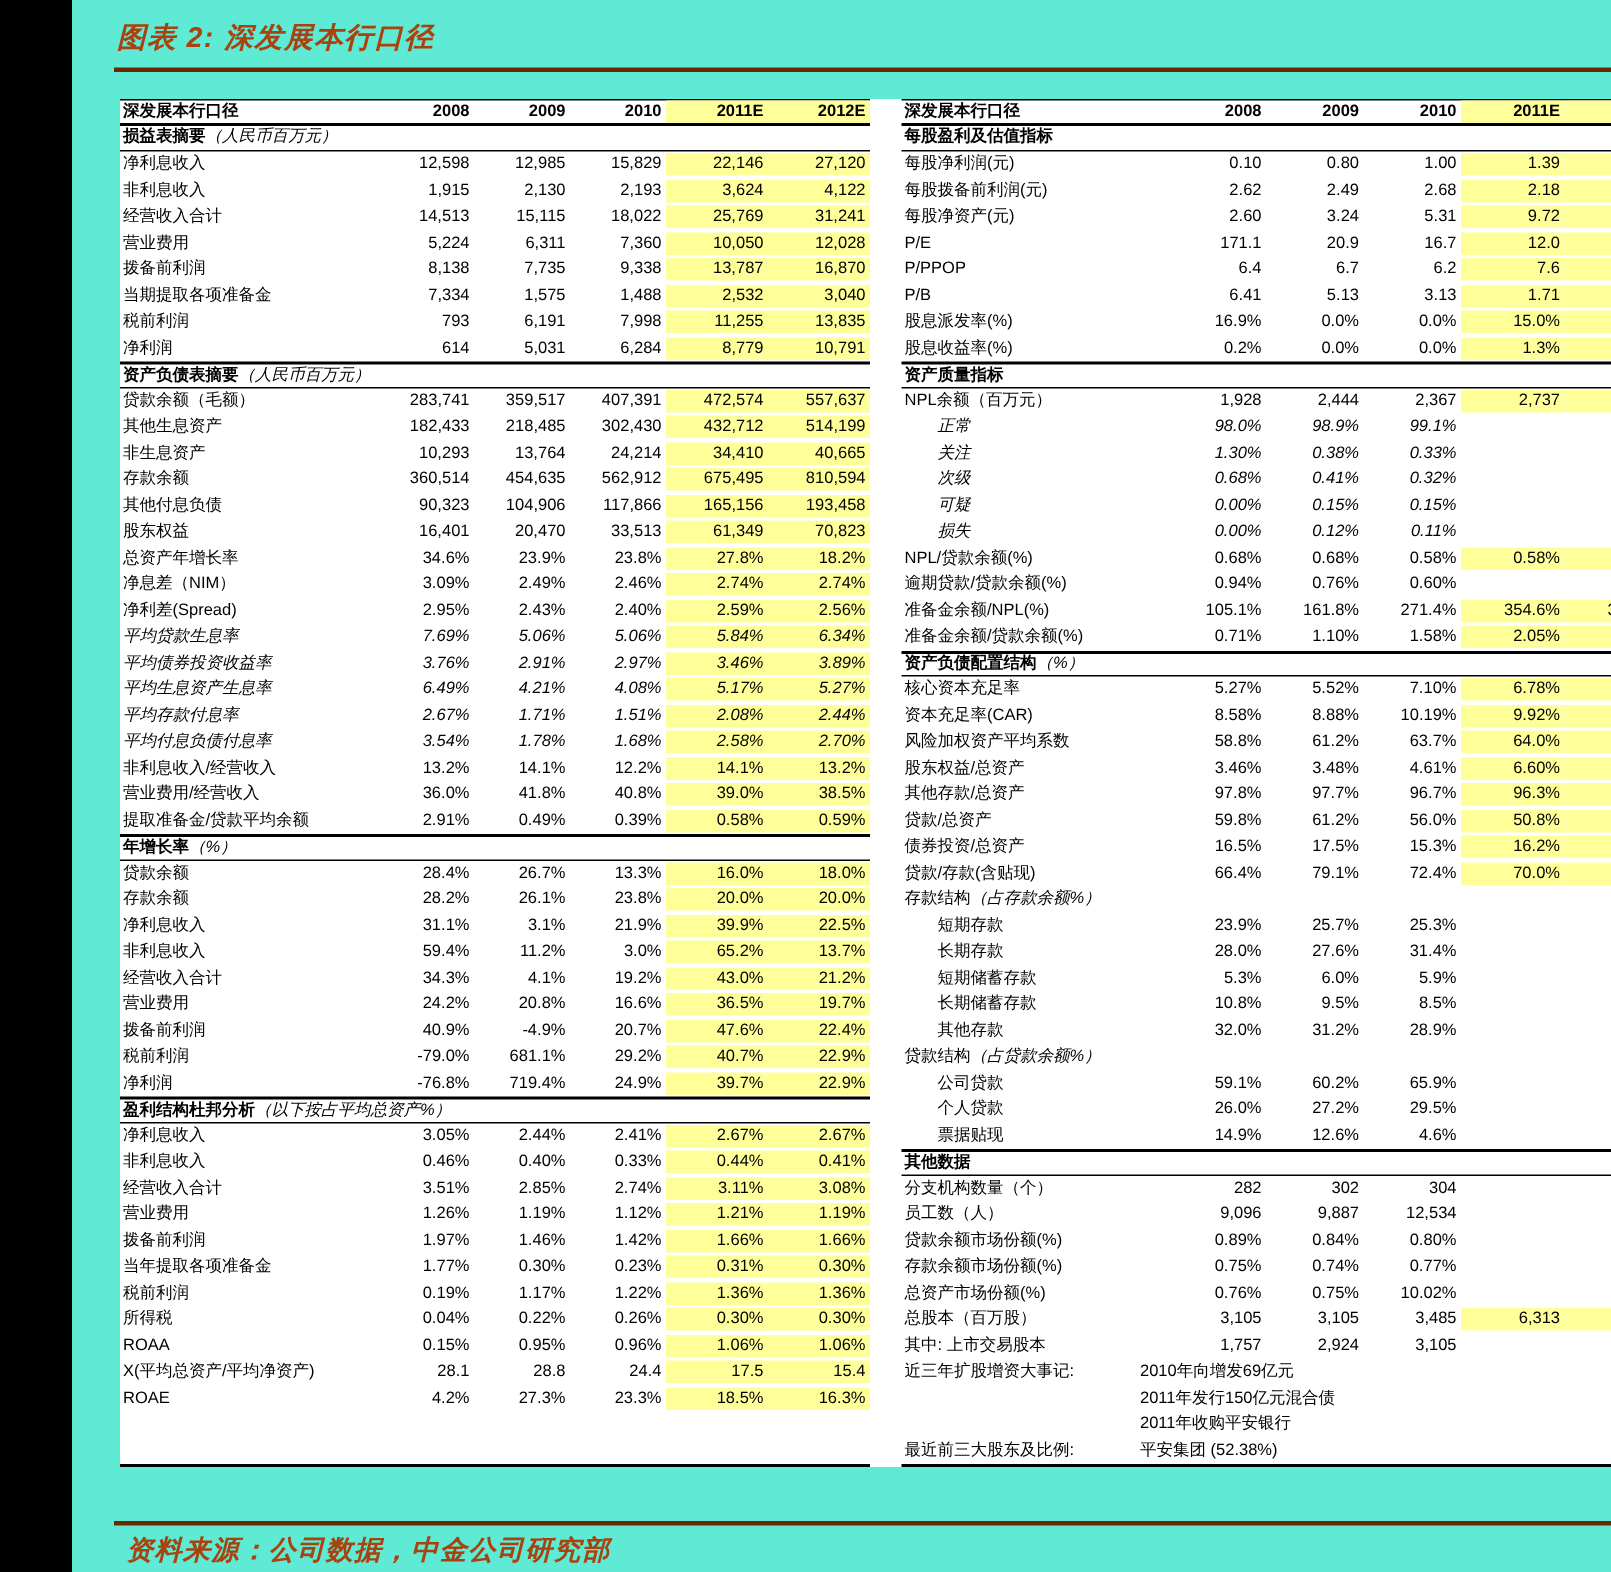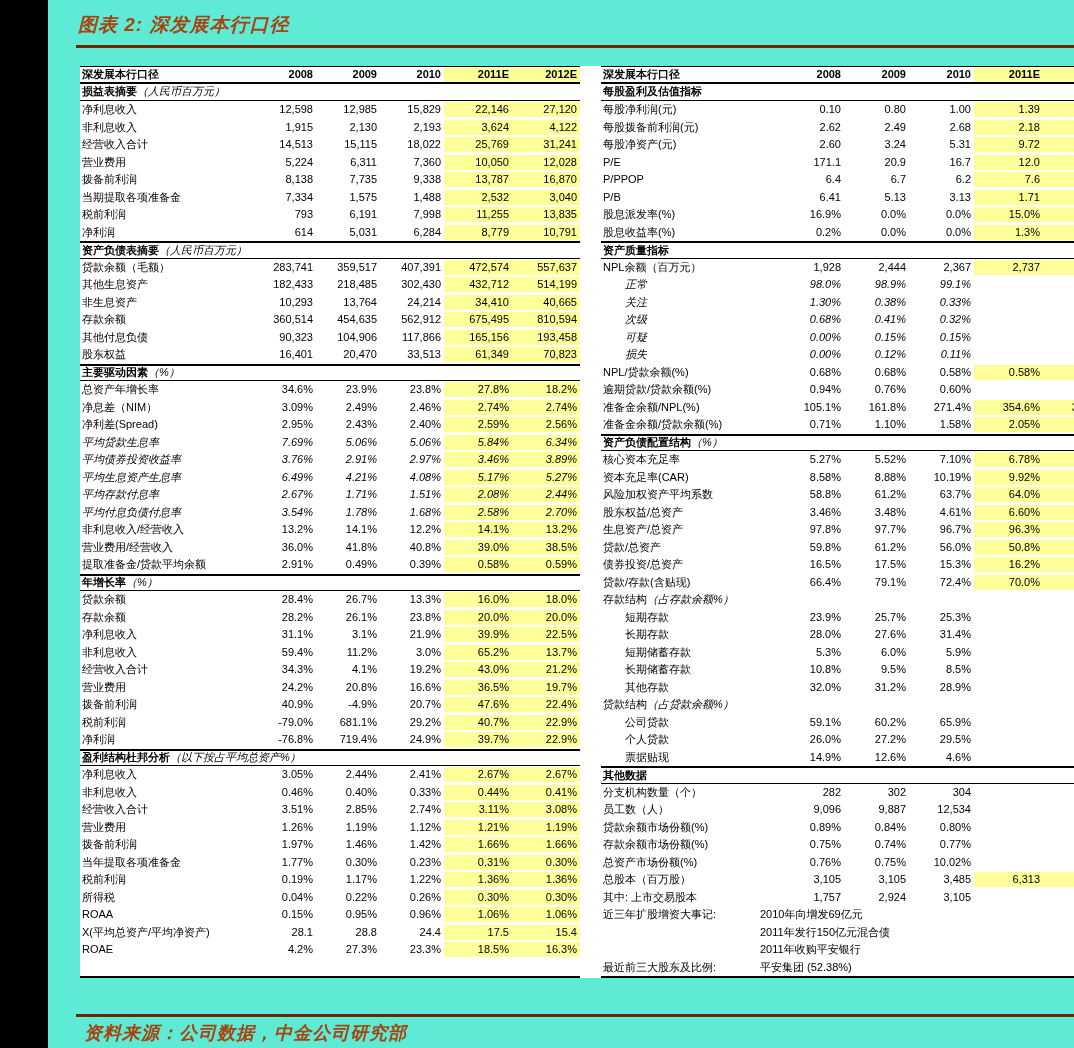--- a/index.html
+++ b/index.html
@@ -163,25 +163,20 @@
           <div class="val hl">193,458</div>
         </div>
         <div class="row d">
           <div class="lbl">股东权益</div>
           <div class="val">16,401</div>
           <div class="val">20,470</div>
           <div class="val">33,513</div>
           <div class="val hl">61,349</div>
           <div class="val hl">70,823</div>
         </div>
-        <div class="row sec">
-          <div class="lbl"><span class="main">主要驱动因素</span><span class="paren">（%）</span></div>
-          <div class="val hl"></div>
-          <div class="val hl"></div>
-        </div>
         <div class="row d">
           <div class="lbl">总资产年增长率</div>
           <div class="val">34.6%</div>
           <div class="val">23.9%</div>
           <div class="val">23.8%</div>
           <div class="val hl">27.8%</div>
           <div class="val hl">18.2%</div>
         </div>
         <div class="row d">
           <div class="lbl">净息差（NIM）</div>
@@ -628,21 +623,21 @@
         </div>
         <div class="row d">
           <div class="lbl">股东权益/总资产</div>
           <div class="val">3.46%</div>
           <div class="val">3.48%</div>
           <div class="val">4.61%</div>
           <div class="val hl">6.60%</div>
           <div class="val hl">6.44%</div>
         </div>
         <div class="row d">
-          <div class="lbl">生息资产/总资产</div>
+          <div class="lbl">其他存款/总资产</div>
           <div class="val">97.8%</div>
           <div class="val">97.7%</div>
           <div class="val">96.7%</div>
           <div class="val hl">96.3%</div>
           <div class="val hl">96.3%</div>
         </div>
         <div class="row d">
           <div class="lbl">贷款/总资产</div>
           <div class="val">59.8%</div>
           <div class="val">61.2%</div>

